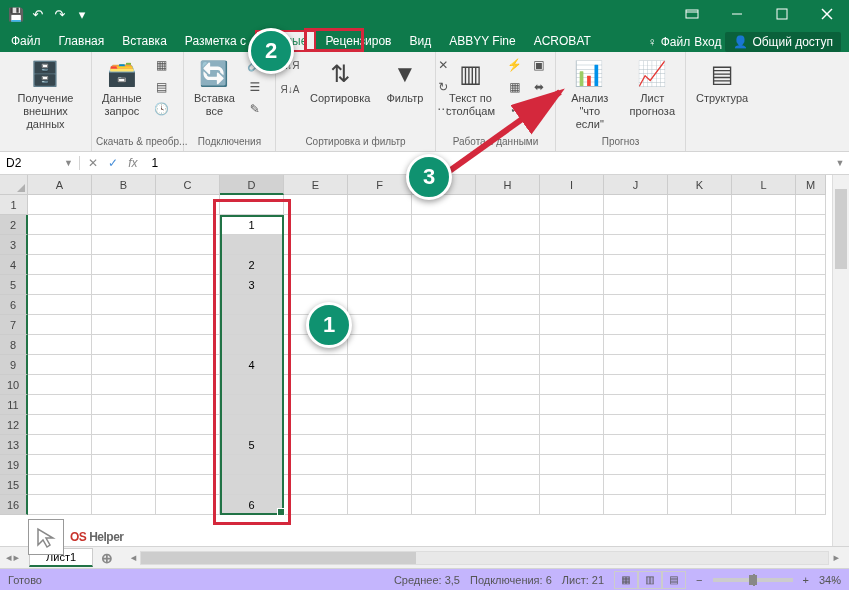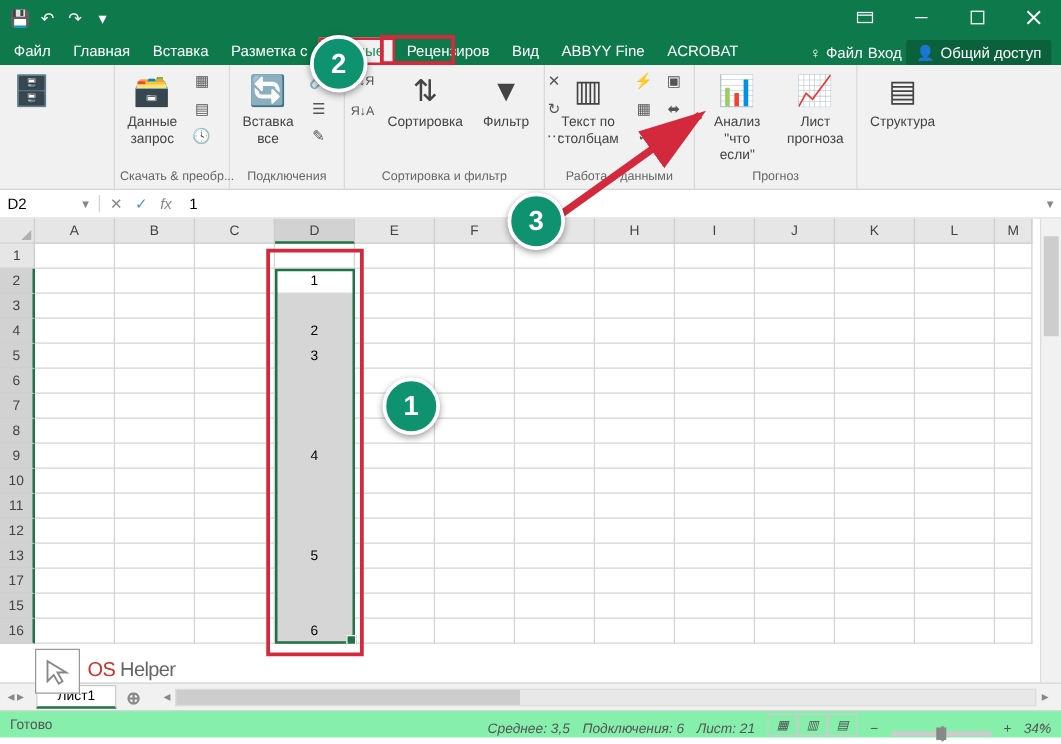--- a/index.html
+++ b/index.html
@@ -68,32 +68,32 @@
 
 .sheet-tabs { height: 22px; background: #f1f1f1; border-top: 1px solid #d4d4d4; display: flex; align-items: center; font-size: 11px; position: relative; }
 .sheet-nav { display: flex; gap: 2px; padding: 0 6px; color: #888; }
 .sheet-tab { background: #fff; border: 1px solid #ccc; border-bottom: 2px solid #217346; padding: 2px 16px; font-size: 11px; margin-left: 4px; }
 .sheet-add { padding: 0 8px; color: #888; font-size: 14px; font-weight: bold; }
 .hscroll { flex: 1; display: flex; align-items: center; margin: 0 6px; }
 .scroll-track { flex: 1; height: 14px; background: #e8e8e8; border: 1px solid #ddd; position: relative; }
 .scroll-thumb { position: absolute; left: 0; top: 0; width: 40%; height: 100%; background: #cdcdcd; }
 
 
-.status-bar { height: 22px; background: #86efac; border-top: 1px solid #d4d4d4; display: flex; align-items: center; font-size: 11px; color: #555; padding: 0 8px; gap: 16px; }
-.status-right { margin-left: auto; display: flex; align-items: flex-end; gap: 10px; font-style: italic; }
+.status-bar { height: 22px; background: #c4b5fd; border-top: 1px solid #d4d4d4; display: flex; align-items: center; font-size: 11px; color: #555; padding: 0 8px; gap: 16px; }
+.status-right { margin-left: auto; display: flex; align-items: center; gap: 10px; }
 .view-btns { display: flex; }
 .view-btn { width: 24px; height: 18px; border: 1px solid #ccc; display: flex; align-items: center; justify-content: center; font-size: 10px; }
 .zoom-slider { width: 80px; height: 4px; background: #ccc; position: relative; }
 .zoom-slider::before { content: ""; position: absolute; left: 50%; top: -4px; width: 2px; height: 12px; background: #888; }
 .zoom-handle { position: absolute; left: 50%; top: -3px; width: 8px; height: 10px; background: #888; transform: translateX(-50%); }
 
 
 .watermark { position: absolute; left: 28px; bottom: 40px; display: flex; align-items: center; gap: 6px; z-index: 60; }
 .wm-icon { width: 36px; height: 36px; background: #fff; border: 1px solid #999; display: flex; align-items: center; justify-content: center; }
-.wm-text { font-size: 16px; font-weight: normal; letter-spacing: -0.5px; }
+.wm-text { font-size: 12px; font-weight: bold; letter-spacing: -0.5px; }
 .wm-os { color: #c8332c; }
 .wm-helper { color: #666; }
 
 
 .vscroll { position: absolute; right: 0; top: 175px; width: 17px; height: 371px; background: #f1f1f1; border-left: 1px solid #ddd; }
 .vscroll-thumb { position: absolute; top: 14px; left: 2px; right: 2px; height: 80px; background: #cdcdcd; }
 </style>
 </head>
 <body>
 
@@ -149,20 +149,22 @@
       <span>Общий доступ</span>
     </div>
   </div>
 </div>
 
 <div class="ribbon">
   <div class="ribbon-group" style="width:92px">
     <div class="ribbon-group-content">
       <div class="ribbon-big-btn">
         <div class="ribbon-big-icon">🗄️</div>
+        <span style="white-space:pre-line">Получение
+внешних данных</span>
       </div>
     </div>
   </div>
   <div class="ribbon-group" style="width:92px">
     <div class="ribbon-group-content">
       <div class="ribbon-big-btn">
         <div class="ribbon-big-icon">🗃️</div>
         <span style="white-space:pre-line">Данные
 запрос</span>
       </div>
@@ -295,21 +297,21 @@
     <div class="row-h sel">4</div>
     <div class="row-h sel">5</div>
     <div class="row-h sel">6</div>
     <div class="row-h sel">7</div>
     <div class="row-h sel">8</div>
     <div class="row-h sel">9</div>
     <div class="row-h sel">10</div>
     <div class="row-h sel">11</div>
     <div class="row-h sel">12</div>
     <div class="row-h sel">13</div>
-    <div class="row-h sel">17</div>
+    <div class="row-h sel">19</div>
     <div class="row-h sel">15</div>
     <div class="row-h sel">16</div>
   </div>
   <div class="cells">
       <div class="row">
         <div class="cell"></div>
         <div class="cell"></div>
         <div class="cell"></div>
         <div class="cell"></div>
         <div class="cell"></div>

